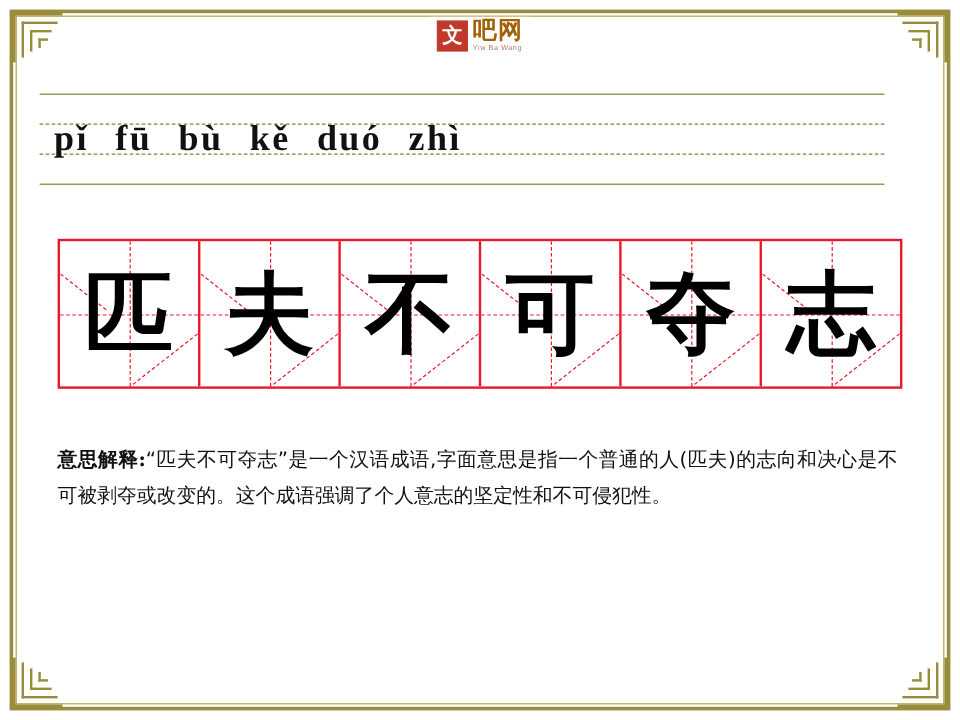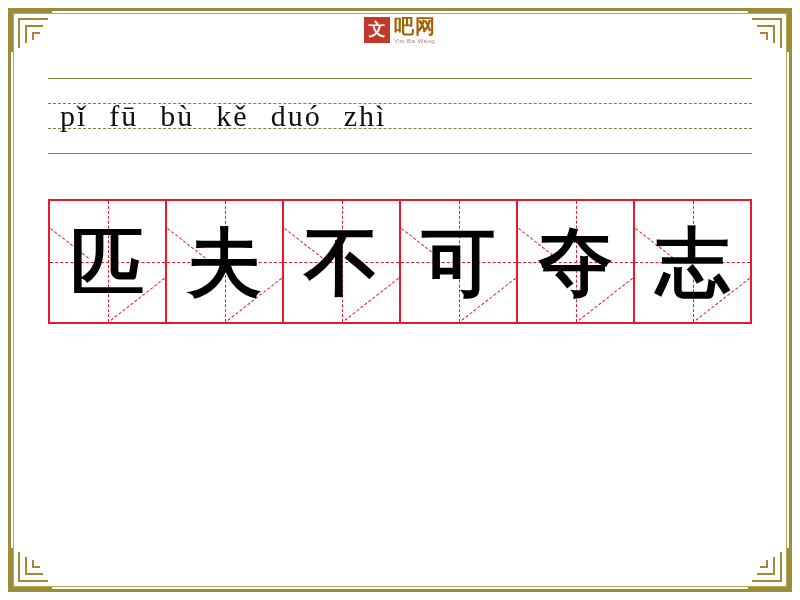--- a/index.html
+++ b/index.html
@@ -107,24 +107,25 @@
     font-family: "Liberation Sans", sans-serif;
     font-size: 6px;
     color: #b07a72;
     letter-spacing: 0.5px;
     margin-top: 2px;
   }
 
   
   .pinyin-area {
     position: absolute;
-    left: 48px;
+    left: 33px;
     top: 78px;
     width: 704px;
     height: 68px;
+    font-weight: bold;
   }
   .pin-line {
     position: absolute;
     left: 0;
     width: 100%;
     height: 0;
     border-top: 1px solid #8a7d33;
   }
   .pin-line.solid-top { top: 0; border-top: 1.5px solid #8a7d33; }
   .pin-line.dash-mid1 { top: 25px; border-top: 1px dashed #8a7d33; }
@@ -335,14 +336,17 @@
     </div>
     <div class="cell">
       <span class="d-d1"></span>
       <span class="d-d2"></span>
       <span class="d-h"></span>
       <span class="d-v"></span>
       <span class="ch">志</span>
     </div>
   </div>
 
+  <div class="explain">
+    <span class="label">意思解释:</span><span>“匹夫不可夺志”是一个汉语成语,字面意思是指一个普通的人(匹夫)的志向和决心是不可被剥夺或改变的。这个成语强调了个人意志的坚定性和不可侵犯性。</span>
+  </div>
 
 </div>
 
 </body></html>

